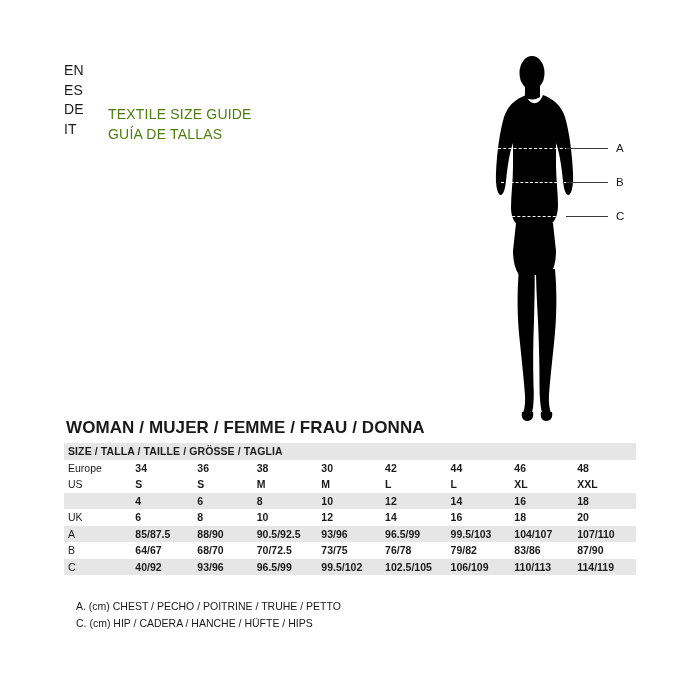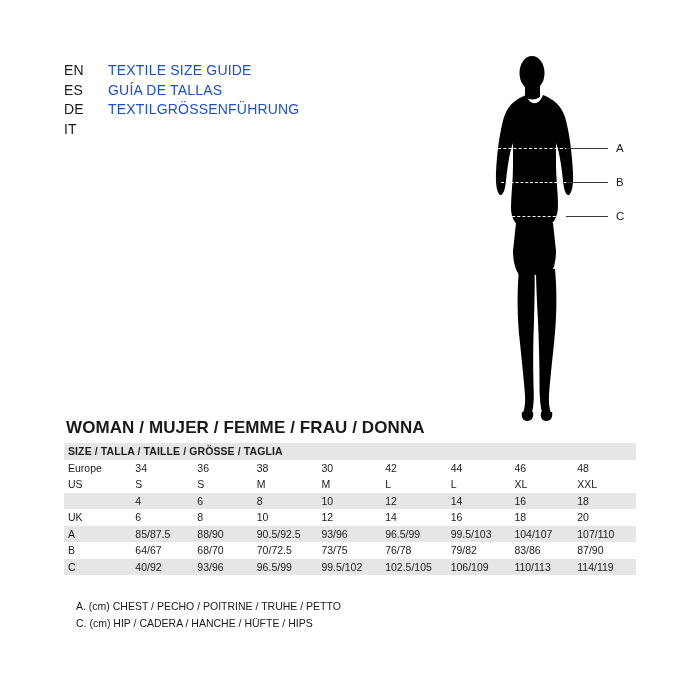--- a/index.html
+++ b/index.html
@@ -24,21 +24,21 @@
     align-items:flex-start;
     height:19.5px;
     font-size:14px;
     letter-spacing:0.2px;
   }
   .title-lang {
     width:44px;
     flex:0 0 44px;
     color:#1a1a1a;
   }
-  .title-text { color:#1d4ed8; }
+  .title-text { color:#4d7c0f;margin-top:44px; }
 
   
   #figure {
     position:absolute;
     left:470px; top:55px;
     width:160px; height:370px;
   }
   #figure svg { display:block; }
 
   
@@ -87,21 +87,21 @@
   tr.shade td { background:#e6e6e6; }
   tr.plain td { background:#ffffff; }
   td.rowhead {
     width:78px;
     padding-left:4px;
   }
   td.sizehead {
     font-weight:bold;
     letter-spacing:0.1px;
   }
-  td.val { width:70px; }
+  td.val { width:70px;font-weight:bold; }
 
   
   #footnotes {
     position:absolute;
     left:72px; top:598px;
     width:500px;
     font-size:10.5px;
     line-height:17px;
     color:#1a1a1a;
   }
@@ -114,21 +114,20 @@
   <div class="title-row">
     <span class="title-lang">EN</span>
     <span class="title-text">TEXTILE SIZE GUIDE</span>
   </div>
   <div class="title-row">
     <span class="title-lang">ES</span>
     <span class="title-text">GUÍA DE TALLAS</span>
   </div>
   <div class="title-row">
     <span class="title-lang">DE</span>
-    <span class="title-text">TEXTILGRÖSSENFÜHRUNG</span>
   </div>
   <div class="title-row">
     <span class="title-lang">IT</span>
   </div>
 </div>
 
 <div id="figure">
   <svg width="160" height="370" viewBox="0 0 160 370">
 
     <ellipse cx="62" cy="18" rx="12.5" ry="17" fill="#000000"></ellipse>

